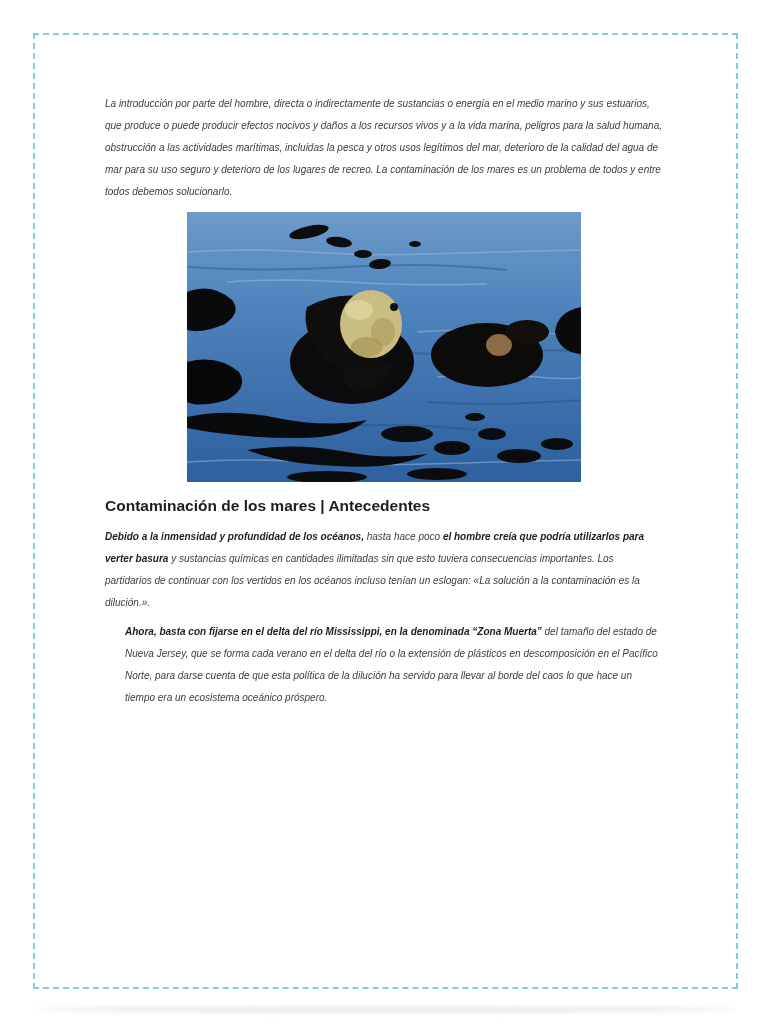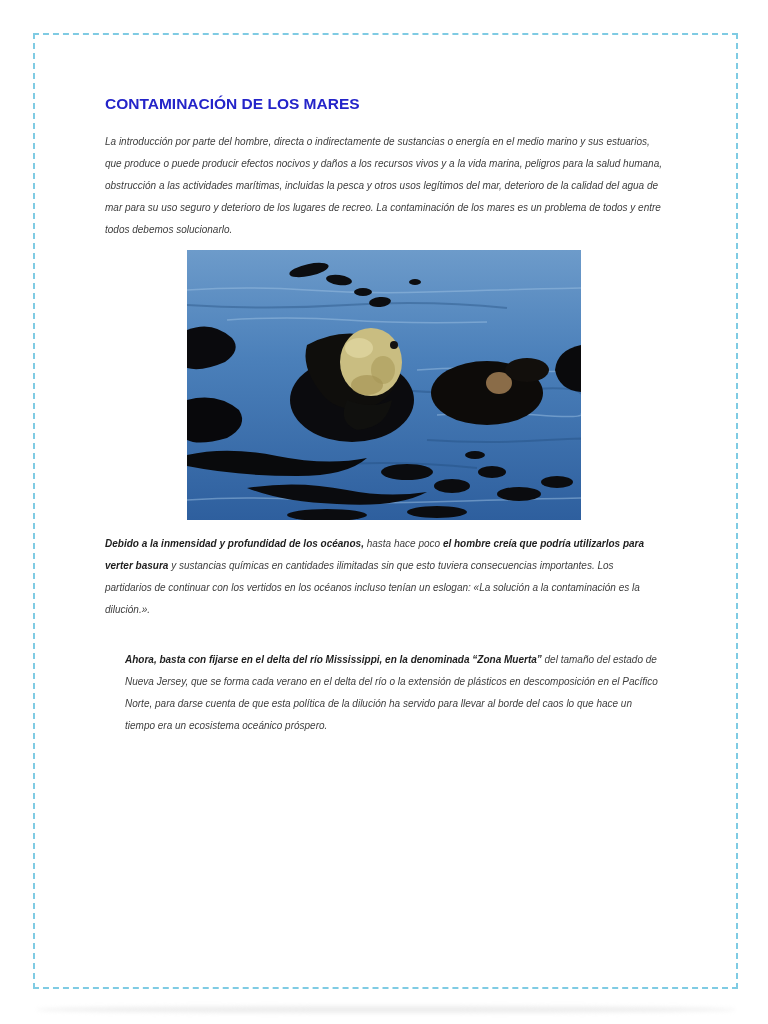--- a/index.html
+++ b/index.html
@@ -40,21 +40,21 @@
     font-size: 10px;
     line-height: 22px;
     color: #3d3d3d;
     font-style: italic;
   }
   .doc-para strong,
   .doc-subtitle {
     font-weight: 700;
     color: #1e1e1e;
   }
-  .para-oceans { margin-bottom: 28px; }
+  .para-oceans { margin-bottom: 7px; }
   .para-mississippi { margin-bottom: 0; margin-left: 20px; }
   .doc-photo-wrap {
     width: 394px;
     height: 270px;
     margin: 9px auto 13px auto;
     display: block;
   }
   .doc-photo-wrap svg { display: block; }
   .doc-subtitle {
     margin: 0 0 9px 0;
@@ -72,21 +72,20 @@
     filter: blur(2px);
   }
 </style>
 </head>
 <body>
 
 <div class="viewport">
   <div class="doc-page">
     <div class="doc-content">
 
-      <h1 class="doc-title">CONTAMINACIÓN DE LOS MARES</h1>
 
       <p class="doc-para para-intro">La introducción por parte del hombre, directa o indirectamente de sustancias o energía en el medio marino y sus estuarios, que produce o puede producir efectos nocivos y daños a los recursos vivos y a la vida marina, peligros para la salud humana, obstrucción a las actividades marítimas, incluidas la pesca y otros usos legítimos del mar, deterioro de la calidad del agua de mar para su uso seguro y deterioro de los lugares de recreo. La contaminación de los mares es un problema de todos y entre todos debemos solucionarlo.</p>
 
       <div class="doc-photo-wrap">
         <svg width="394" height="270" viewBox="0 0 394 270" role="img" aria-label="Sea otters covered in black oil floating among kelp in blue sea water">
           <defs>
             <linearGradient id="water" x1="0" y1="0" x2="0" y2="1">
               <stop offset="0" stop-color="#6d9bca"></stop>
               <stop offset="0.4" stop-color="#4b80ba"></stop>
               <stop offset="1" stop-color="#2e5f9e"></stop>
@@ -135,20 +134,21 @@
             <ellipse cx="305" cy="222" rx="14" ry="6"></ellipse>
             <ellipse cx="332" cy="244" rx="22" ry="7"></ellipse>
             <ellipse cx="370" cy="232" rx="16" ry="6"></ellipse>
             <ellipse cx="288" cy="205" rx="10" ry="4"></ellipse>
             <ellipse cx="250" cy="262" rx="30" ry="6"></ellipse>
             <ellipse cx="140" cy="265" rx="40" ry="6"></ellipse>
           </g>
         </svg>
       </div>
 
+      <h2 class="doc-subtitle">Contaminación de los mares | Antecedentes</h2>
 
       <p class="doc-para para-oceans"><strong>Debido a la inmensidad y profundidad de los océanos,</strong><span> hasta hace poco </span><strong>el hombre creía que podría utilizarlos para verter basura</strong><span> y sustancias químicas en cantidades ilimitadas sin que esto tuviera consecuencias importantes. Los partidarios de continuar con los vertidos en los océanos incluso tenían un eslogan: «La solución a la contaminación es la dilución.».</span></p>
 
       <p class="doc-para para-mississippi"><strong>Ahora, basta con fijarse en el delta del río Mississippi, en la denominada “Zona Muerta”</strong><span> del tamaño del estado de Nueva Jersey, que se forma cada verano en el delta del río o la extensión de plásticos en descomposición en el Pacífico Norte, para darse cuenta de que esta política de la dilución ha servido para llevar al borde del caos lo que hace un tiempo era un ecosistema oceánico próspero.</span></p>
 
     </div>
   </div>
   <div class="next-page-hint"></div>
 </div>
 

